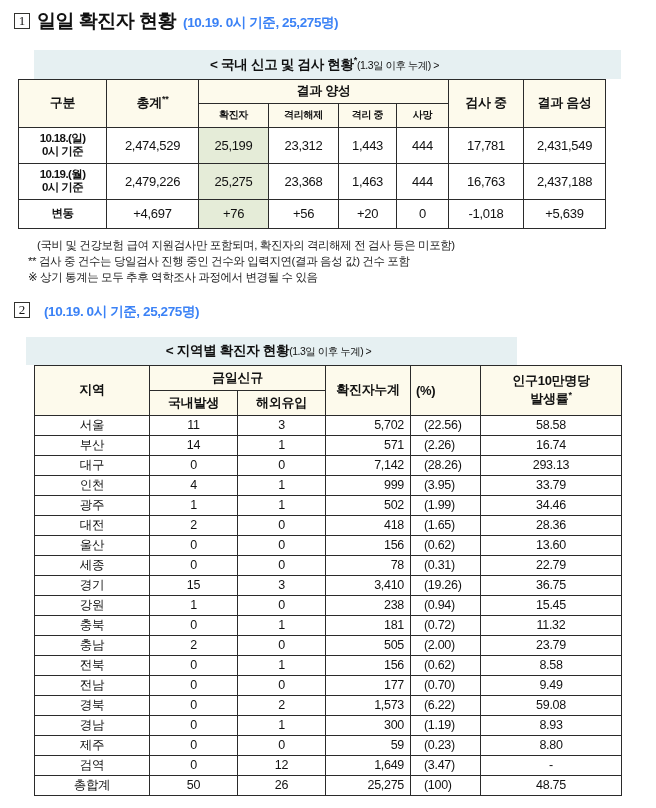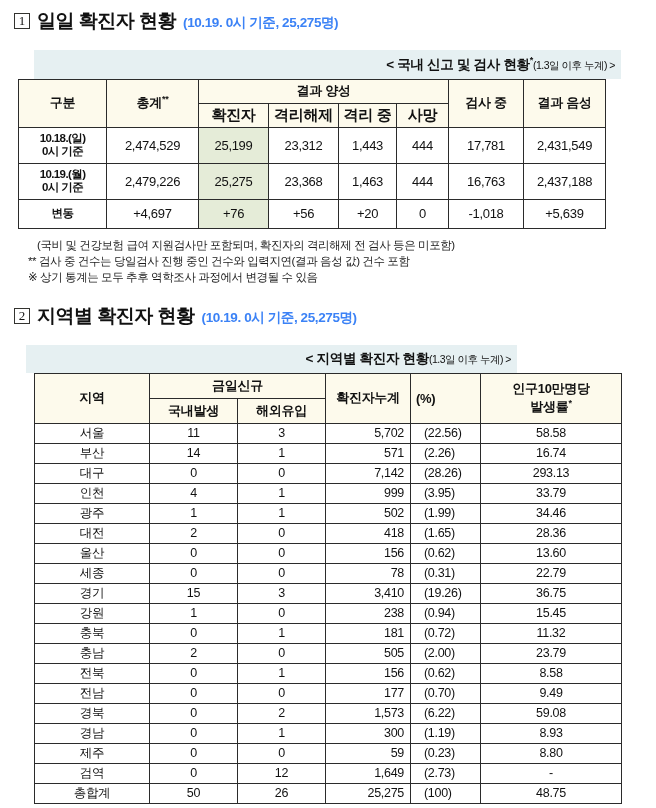--- a/index.html
+++ b/index.html
@@ -47,21 +47,21 @@
     font-size: 13.5px;
     font-weight: bold;
     margin-left: 7px;
     letter-spacing: -0.4px;
     color: #3b82f6;
   }
 
   
   .caption-band {
     background: #e6f0f2;
-    text-align: right;
+    text-align: center;
     font-size: 13.5px;
     font-weight: bold;
     letter-spacing: -0.3px;
     padding: 5px 6px 5px 0;
     color: #111;
   }
   .caption-band .small {
     font-size: 10.5px;
     font-weight: normal;
     letter-spacing: -0.5px;
@@ -93,21 +93,21 @@
   #tbl1 { width: 587px; margin-left: 18px; }
   #tbl1 th { height: 23px; font-size: 13px; }
   #tbl1 td { height: 28px; font-size: 13px; }
   #tbl1 .rowlabel {
     font-weight: bold;
     font-size: 11.5px;
     line-height: 13px;
     letter-spacing: -0.6px;
   }
   #tbl1 .vrow { height: 36px; }
-  #tbl1 .smallhead { font-size: 15px; }
+  #tbl1 .smallhead { font-size: 10px; }
 
   
   #tbl2 { width: 587px; margin-left: 34px; }
   #tbl2 th { font-size: 13px; }
   #tbl2 td { height: 19px; font-size: 12.5px; }
   #tbl2 td.num-r { text-align: right; padding-right: 6px; }
   #tbl2 td.num-l { text-align: left; padding-left: 13px; }
   #tbl2 .hdr-tall { height: 24px; }
   .hd-sub { font-size: 12.5px; }
   .hd-pop { font-size: 11.5px; line-height: 15px; letter-spacing: -0.8px; }
@@ -216,21 +216,20 @@
   <div class="notes">
     <div class="ind">(국비 및 건강보험 급여 지원검사만 포함되며, 확진자의 격리해제 전 검사 등은 미포함)</div>
     <div>** 검사 중 건수는 당일검사 진행 중인 건수와 입력지연(결과 음성 값) 건수 포함</div>
     <div>※ 상기 통계는 모두 추후 역학조사 과정에서 변경될 수 있음</div>
   </div>
 
   <div class="spacer-18"></div>
 
   <div class="section-heading">
     <span class="sec-num">2</span>
-    <span class="sec-title">지역별 확진자 현황</span>
     <span class="sec-sub">(10.19. 0시 기준, 25,275명)</span>
   </div>
 
   <div class="spacer-16"></div>
 
   <div style="margin-left:26px; width:491px;">
     <div class="caption-band">
       <span>&lt; 지역별 확진자 현황</span><span class="small">(1.3일 이후 누계) &gt;</span>
     </div>
   </div>
@@ -394,21 +393,21 @@
           <td class="dot-l">0</td>
           <td class="num-r">59</td>
           <td class="num-l">(0.23)</td>
           <td>8.80</td>
         </tr>
         <tr>
           <td>검역</td>
           <td>0</td>
           <td class="dot-l">12</td>
           <td class="num-r">1,649</td>
-          <td class="num-l">(2.73)</td>
+          <td class="num-l">(3.47)</td>
           <td>-</td>
         </tr>
         <tr>
           <td>총합계</td>
           <td>50</td>
           <td class="dot-l">26</td>
           <td class="num-r">25,275</td>
           <td class="num-l">(100)</td>
           <td>48.75</td>
         </tr>

